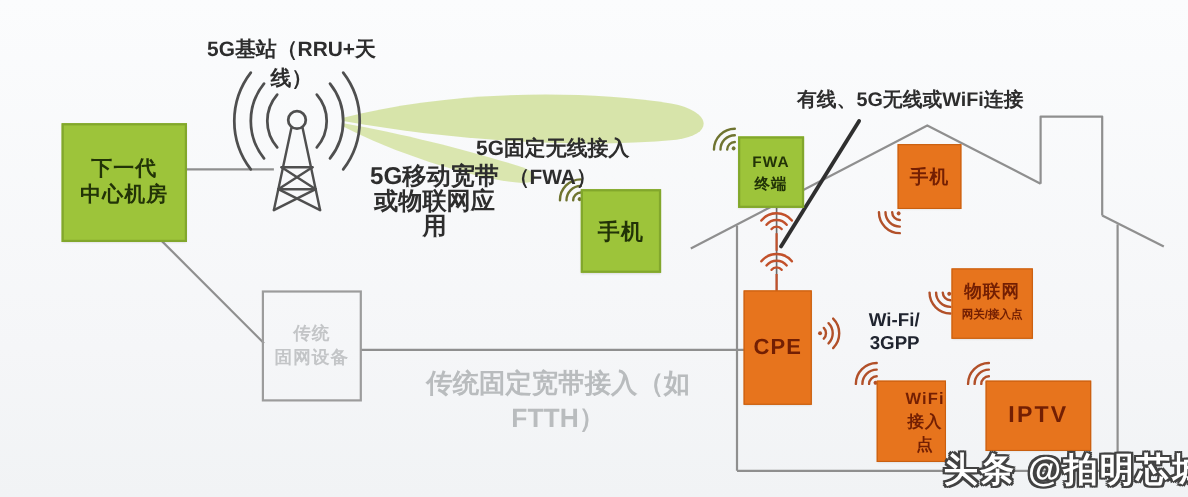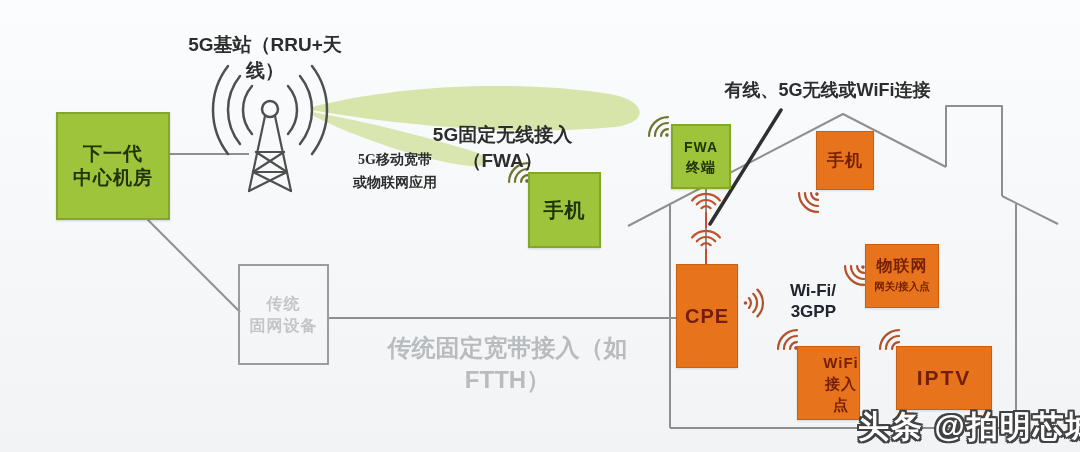--- a/index.html
+++ b/index.html
@@ -156,21 +156,21 @@
   </div>
 
   <div class="box orange" style="left:896px;top:346px;width:96px;height:64px;font-size:21px;letter-spacing:2px;">
     <span>IPTV</span>
   </div>
 
   <div class="lbl" style="left:170px;top:32px;width:190px;font-size:19px;">5G基站（RRU+天线）</div>
 
   <div class="lbl" style="left:395px;top:74px;width:215px;font-size:19px;margin-top:48px;">5G固定无线接入（FWA）</div>
 
-  <div class="lbl" style="left:330px;top:148px;width:130px;font-size:14px;line-height:23px;font-family:Liberation Serif, serif;">
+  <div class="lbl" style="left:330px;top:148px;width:130px;font-size:22px;line-height:23px;">
     <div>5G移动宽带</div>
     <div>或物联网应用</div>
   </div>
 
   <div class="lbl" style="left:715px;top:78px;width:225px;font-size:18px;">有线、5G无线或WiFi连接</div>
 
   <div class="lbl" style="left:766px;top:280px;width:70px;font-size:17px;line-height:21px;text-align:right;color:#20242f;">
     <div>Wi-Fi/</div>
     <div>3GPP</div>
   </div>

